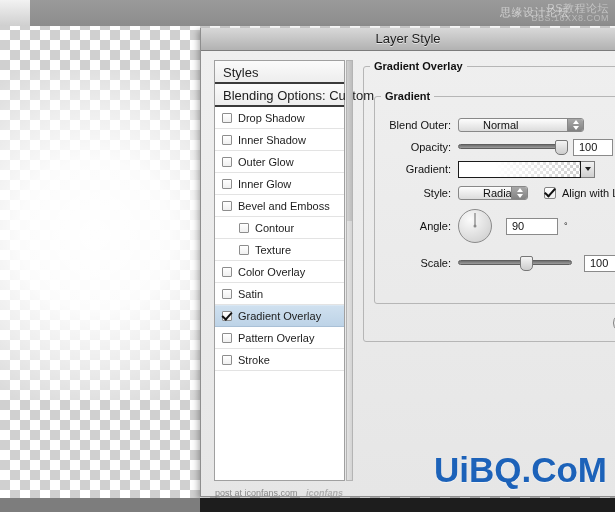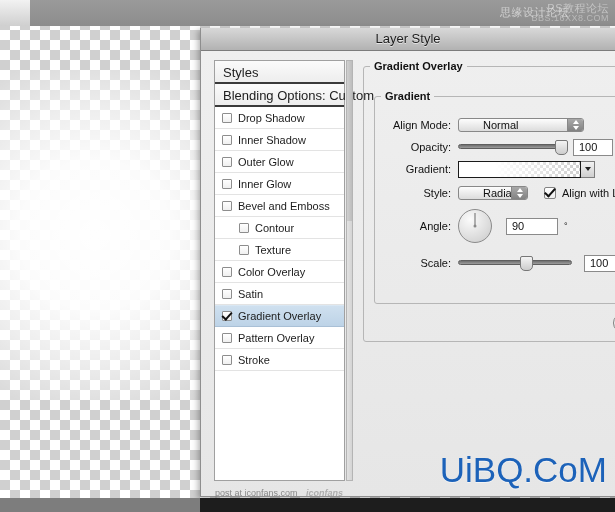--- a/index.html
+++ b/index.html
@@ -57,21 +57,21 @@
   }
   #bottom-strip-left {
     position: absolute; left: 0; bottom: 0; width: 200px; height: 14px;
     background: #7d7d7d;
   }
 
   
   #wm-uibq {
     position: absolute; right: 8px; bottom: 22px;
     font-size: 35px;
-    font-weight: normal;
+    font-weight: bold;
     color: #1c62b9;
     letter-spacing: 0px;
     font-family: "Liberation Sans", sans-serif;
     text-shadow: 0 1px 0 rgba(255,255,255,0.5);
   }
 
   
   #dialog {
     position: absolute;
     left: 200px; top: 28px;
@@ -465,21 +465,21 @@
 
       <div id="options">
 
         <fieldset class="grp" id="grp-overlay">
           <legend>Gradient Overlay</legend>
 
           <fieldset class="grp" id="grp-gradient">
             <legend>Gradient</legend>
 
             <div class="row" style="left:4px; top:14px;">
-              <span class="rlabel">Align Mode:</span>
+              <span class="rlabel">Blend Outer:</span>
               <div class="popup" style="width:126px;">
                 <span>Normal</span>
                 <span class="arrows">
                   <span class="tri-up"></span>
                     <span class="tri-dn"></span>
                 </span>
               </div>
             </div>
 
             <div class="row" style="left:4px; top:36px;">

